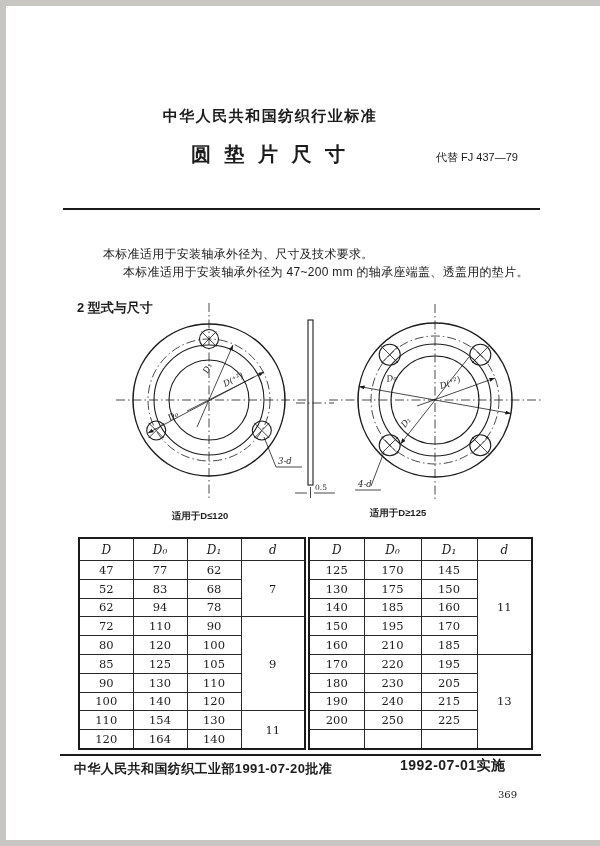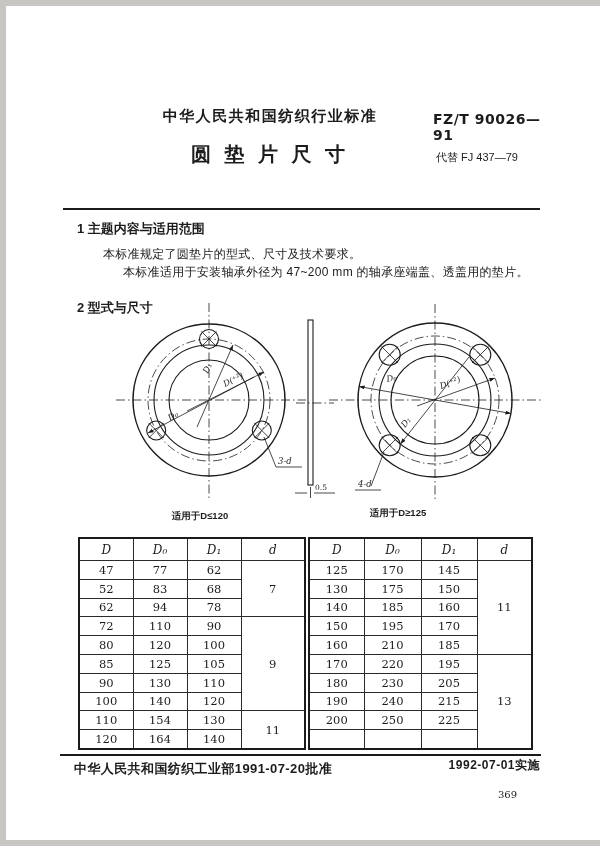--- a/index.html
+++ b/index.html
@@ -36,36 +36,34 @@
   
   .tblwrap{left:78px;top:537px;display:flex;gap:2px;}
   .tbl{border-collapse:collapse;table-layout:fixed;font-family:"DejaVu Serif",serif;
        font-size:11.5px;color:#1c1c1c;border:2px solid #1b1b1b;}
   .tbl th{font-style:italic;font-weight:normal;height:21px;font-size:12px;}
   .tbl td{height:17.8px;text-align:center;}
   .tbl th,.tbl td{border:1px solid #2a2a2a;padding:0 2px;}
   
   .rule-footer{left:60px;top:754px;width:481px;height:2px;}
   .approval{left:62px;top:760px;font-size:13px;font-weight:bold;letter-spacing:.4px;margin-left:12px;}
-  .impl{left:400px;top:757px;width:140px;text-align:right;font-size:12px;font-weight:bold;letter-spacing:.5px;}
+  .impl{left:400px;top:757px;width:140px;font-size:14px;font-weight:bold;letter-spacing:.5px;}
   .pageno{left:498px;top:789px;width:30px;text-align:left;font-size:10px;font-family:"DejaVu Serif",serif;}
 </style>
 </head>
 <body>
 
 <div class="stage">
 
   <div class="abs org-line">中华人民共和国纺织行业标准</div>
-  <div class="abs std-no">FZ/T 90026—91</div>
   <div class="abs doc-title">圆 垫 片 尺 寸</div>
   <div class="abs replaces">代替 FJ 437—79</div>
   <div class="abs rule rule-header"></div>
 
-  <div class="abs sec-heading sec1-h">1 主题内容与适用范围</div>
-  <div class="abs para p1">本标准规定了圆垫片的型式、尺寸及技术要求。</div>
+  <div class="abs para p1">本标准适用于安装轴承外径为、尺寸及技术要求。</div>
   <div class="abs para p2">本标准适用于安装轴承外径为 47~200 mm 的轴承座端盖、透盖用的垫片。</div>
   <div class="abs sec-heading sec2-h">2 型式与尺寸</div>
 
   <svg class="abs" style="left:104px;top:295px;" width="210" height="210" viewBox="0 0 210 210">
     <defs>
       <marker id="ah1" markerWidth="8" markerHeight="6" refX="7" refY="2.5" orient="auto">
         <path d="M0,0 L7,2.5 L0,5 z" fill="#1c1c1c"></path>
       </marker>
     </defs>
     <g>

